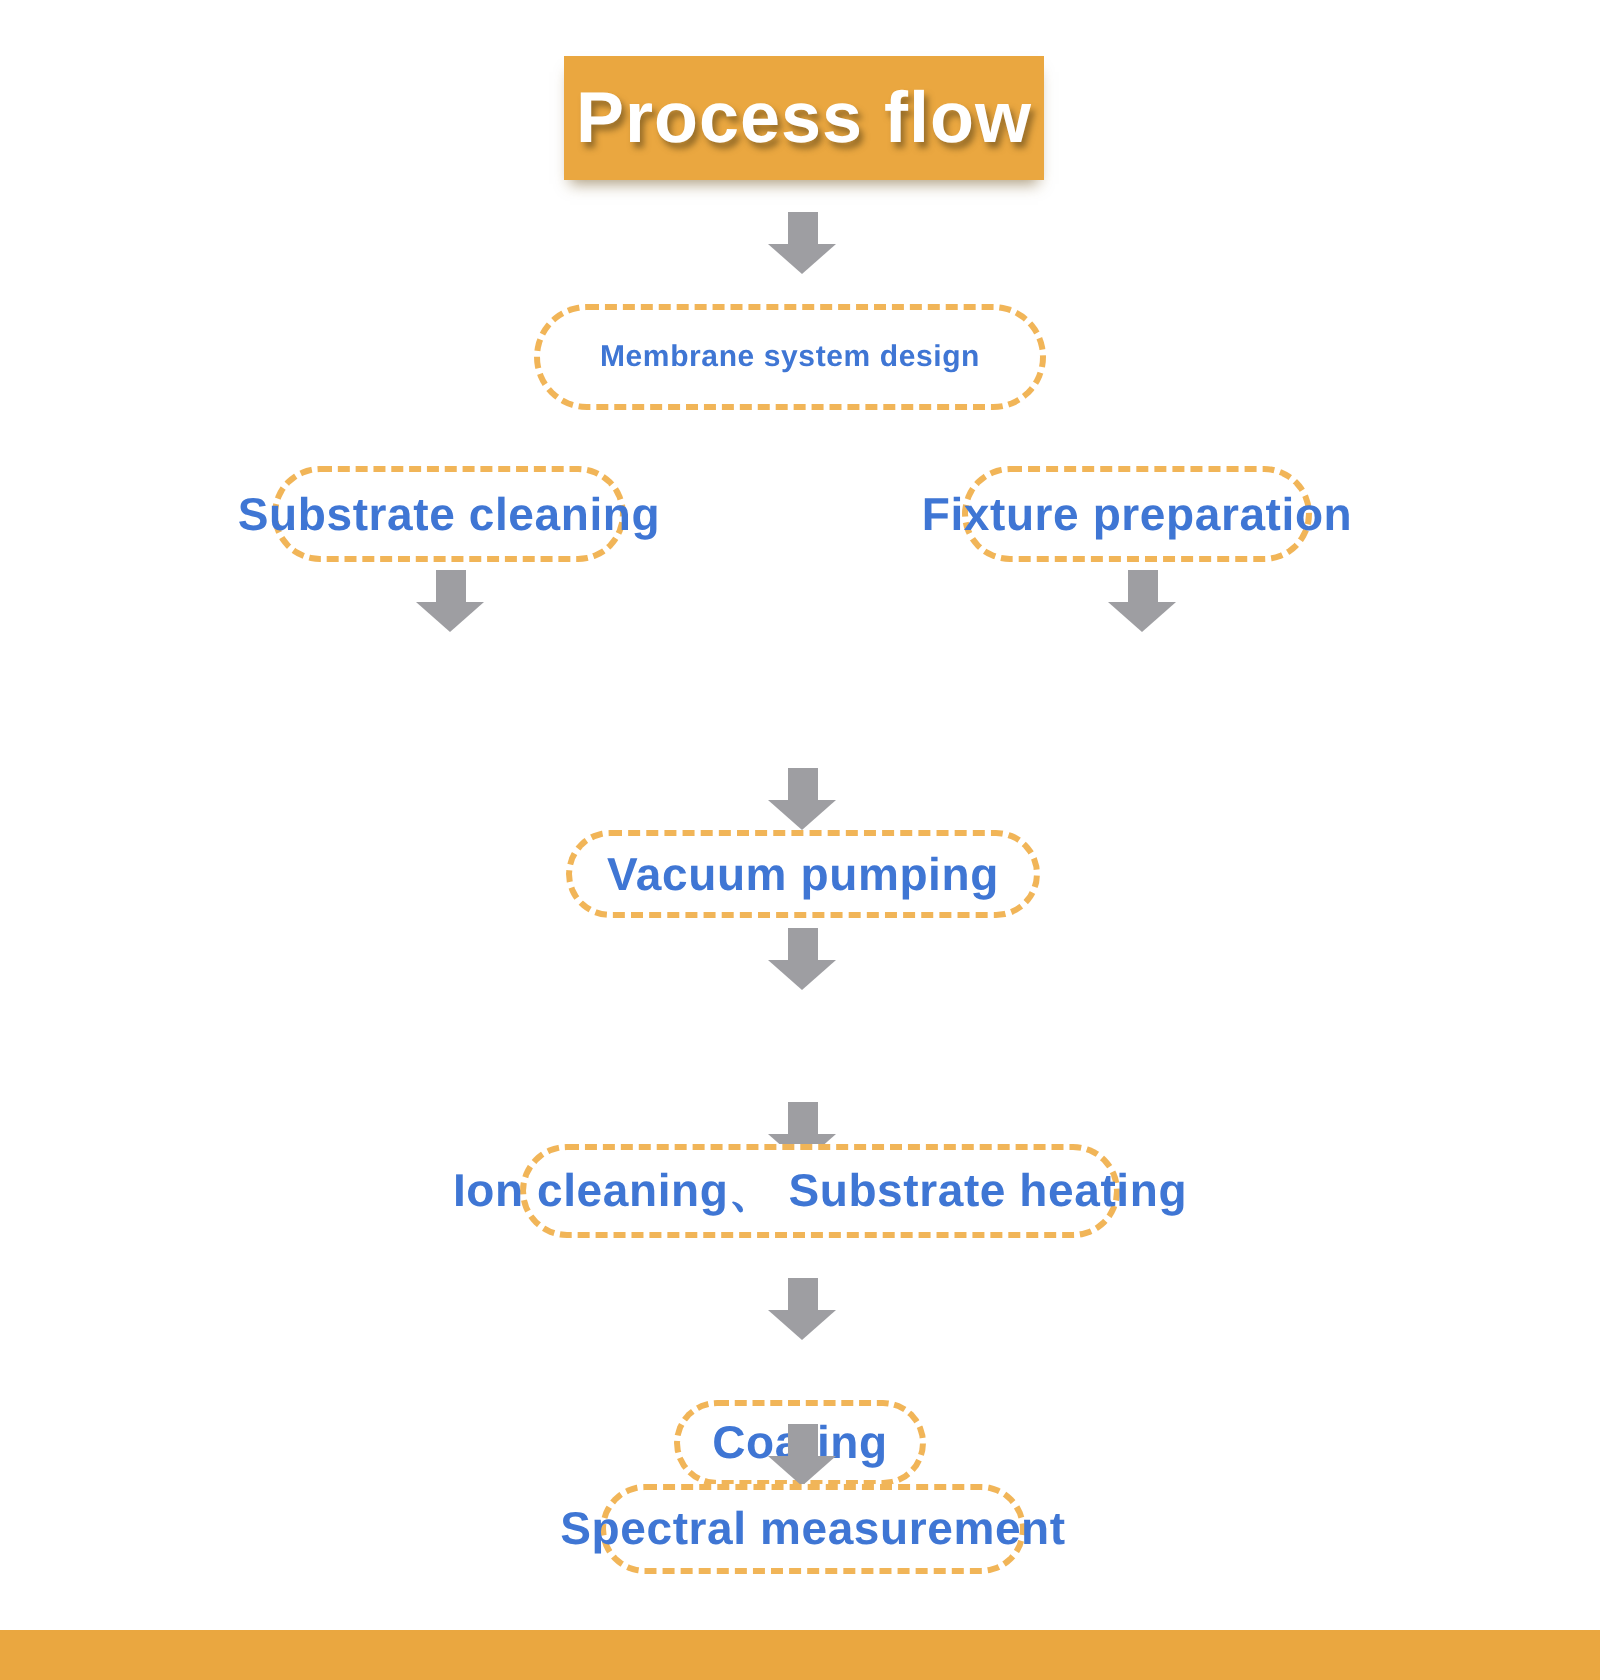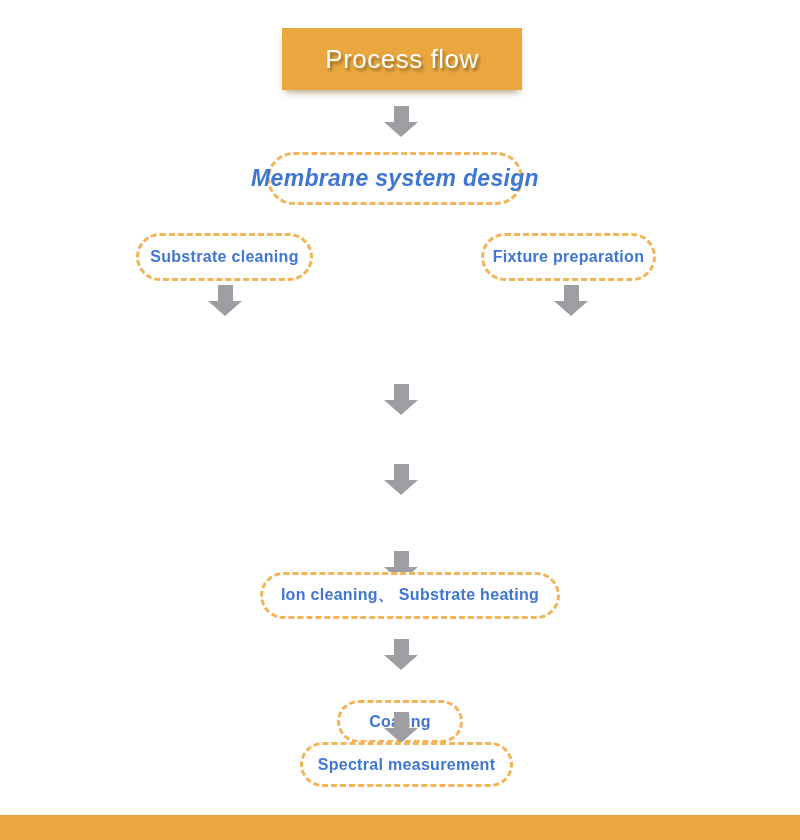--- a/index.html
+++ b/index.html
@@ -20,38 +20,38 @@
   }
   .title-box{
     position:absolute;
     left:282px;top:28px;width:240px;height:62px;
     background:var(--orange);
     display:flex;align-items:center;justify-content:center;
     box-shadow:0 5px 7px -3px rgba(110,80,25,.55);
   }
   .title-box span{
     color:var(--title-text);
-    font-size:26px;font-weight:400;letter-spacing:.5px;
+    font-size:36px;font-weight:700;letter-spacing:.5px;
     text-shadow:2px 3px 3px rgba(80,60,20,.55);
     white-space:nowrap;
   }
   .pill{
     position:absolute;
     border:3px dashed var(--dash);
     border-radius:30px;
     background:#fff;
     display:flex;align-items:center;justify-content:center;
     color:var(--blue);
     font-weight:700;
-    font-size:16px;
+    font-size:23px;
     letter-spacing:.3px;
     white-space:nowrap;
     text-align:center;
   }
-  .pill.large{font-size:23px;font-style:italic;}
+  .pill.large{font-size:15px;}
   .arrow{
     position:absolute;width:34px;
   }
   .arrow .shaft{
     width:15px;height:16px;background:var(--gray);margin:0 auto;
   }
   .arrow .head{
     width:0;height:0;margin:0 auto;
     border-left:17px solid transparent;
     border-right:17px solid transparent;
@@ -98,20 +98,23 @@
     <div class="shaft"></div>
     <div class="head"></div>
   </div>
 
 
   <div class="arrow" style="left:384px;top:384px">
     <div class="shaft"></div>
     <div class="head"></div>
   </div>
 
+  <div class="pill" style="left:283px;top:415px;width:237px;height:44px">
+    <span>Vacuum pumping</span>
+  </div>
 
   <div class="arrow" style="left:384px;top:464px">
     <div class="shaft"></div>
     <div class="head"></div>
   </div>
 
 
   <div class="arrow" style="left:384px;top:551px">
     <div class="shaft"></div>
     <div class="head"></div>

